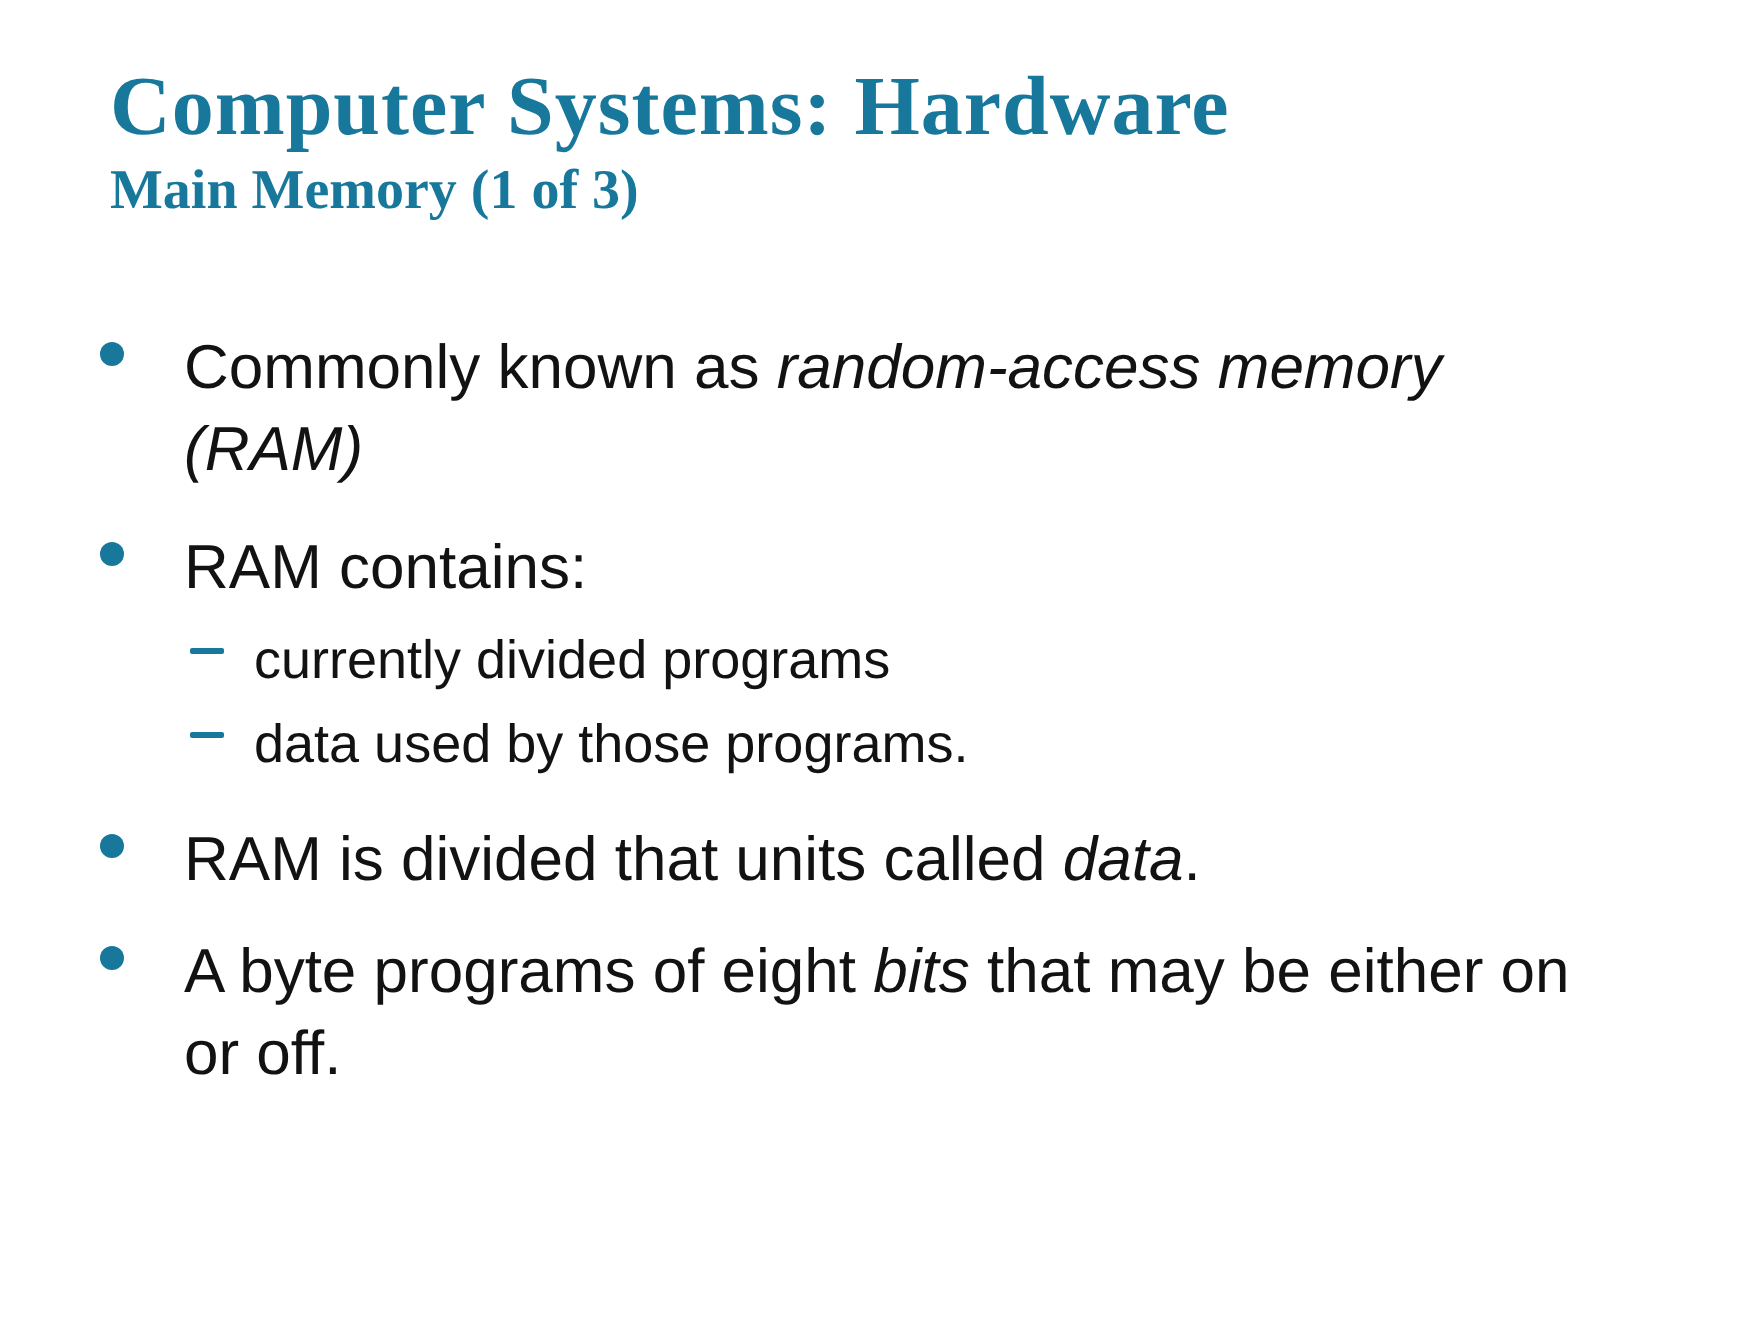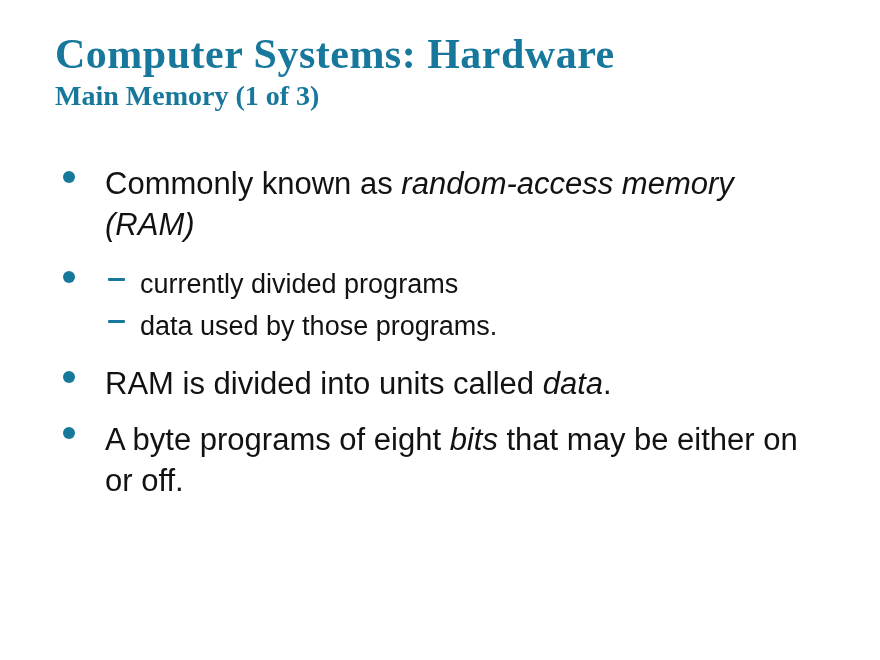--- a/index.html
+++ b/index.html
@@ -40,21 +40,21 @@
   .slide-subtitle {
     font-size: 28px;
     line-height: 35px;
     margin-top: 1px;
   }
 
   
   .bullet-list {
     position: absolute;
     top: 163px;
-    left: 63px;
+    left: 50px;
     width: 742px;
     list-style: none;
   }
   .bullet-list li { position: relative; }
 
   .li-l1 {
     padding-left: 42px;
     font-size: 31px;
     line-height: 41px;
   }
@@ -93,19 +93,19 @@
 <body>
 
 <div class="slide">
   <div class="title-block">
     <div class="slide-title">Computer Systems: Hardware</div>
     <div class="slide-subtitle">Main Memory (1 of 3)</div>
   </div>
 
   <ul class="bullet-list">
       <li class="li-l1"><span class="dot-marker"></span><span class="li-text"><span>Commonly known as </span><em>random-access memory (RAM)</em></span></li>
-      <li class="li-l1"><span class="dot-marker"></span></li>
+      <li class="li-l1"><span class="dot-marker"></span><span class="li-text"><span>RAM contains:</span></span></li>
       <li class="li-l2"><span class="dash-marker"></span><span class="li-text"><span>currently divided programs</span></span></li>
       <li class="li-l2"><span class="dash-marker"></span><span class="li-text"><span>data used by those programs.</span></span></li>
-      <li class="li-l1"><span class="dot-marker"></span><span class="li-text"><span>RAM is divided into units called </span><em>data</em><span>.</span></span></li>
+      <li class="li-l1"><span class="dot-marker"></span><span class="li-text"><span>RAM is divided that units called </span><em>data</em><span>.</span></span></li>
       <li class="li-l1"><span class="dot-marker"></span><span class="li-text"><span>A byte programs of eight </span><em>bits</em><span> that may be either on or off.</span></span></li>
     </ul>
 </div>
 
 </body></html>

